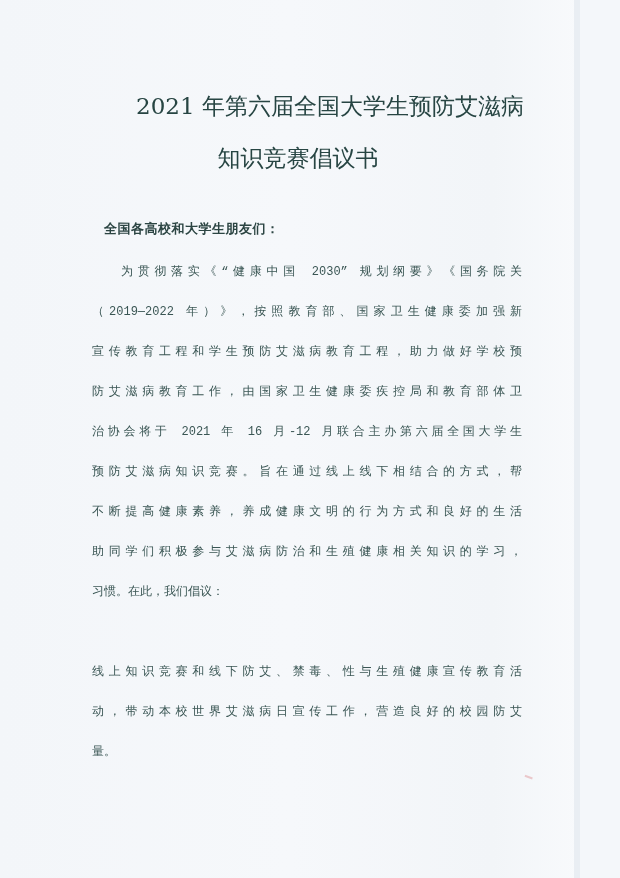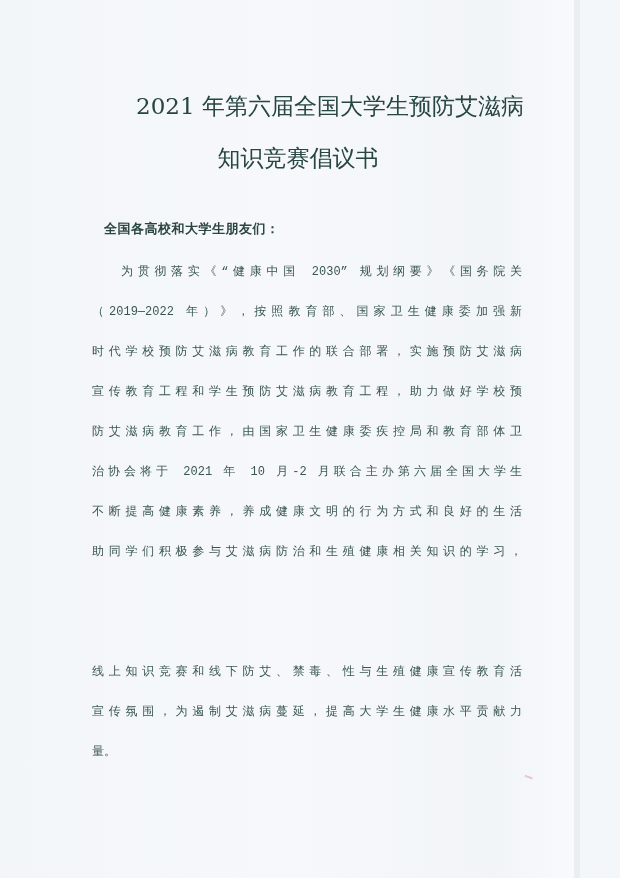--- a/index.html
+++ b/index.html
@@ -85,28 +85,29 @@
   <div class="edge-right"></div>
 
   <div class="title l1">2021 年第六届全国大学生预防艾滋病</div>
   <div class="title l2">知识竞赛倡议书</div>
 
   <div class="salutation">全国各高校和大学生朋友们：</div>
 
   <div class="para" style="top:252px;">
     <span class="line indent">为贯彻落实《“健康中国 2030” 规划纲要》《国务院关</span>
     <span class="line">（2019—2022 年）》，按照教育部、国家卫生健康委加强新</span>
-    <span class="line">时代学校预防艾滋病教育工作的联合部署，实施预防艾滋病</span>
     <span class="line">宣传教育工程和学生预防艾滋病教育工程，助力做好学校预</span>
     <span class="line">防艾滋病教育工作，由国家卫生健康委疾控局和教育部体卫</span>
-    <span class="line">治协会将于 2021 年 10 月-2 月联合主办第六届全国大学生</span>
+    <span class="line">治协会将于 2021 年 16 月-12 月联合主办第六届全国大学生</span>
+    <span class="line">预防艾滋病知识竞赛。旨在通过线上线下相结合的方式，帮</span>
     <span class="line">不断提高健康素养，养成健康文明的行为方式和良好的生活</span>
     <span class="line">助同学们积极参与艾滋病防治和生殖健康相关知识的学习，</span>
+    <span class="line last">习惯。在此，我们倡议：</span>
   </div>
 
   <div class="para" style="top:652px;">
     <span class="line">线上知识竞赛和线下防艾、禁毒、性与生殖健康宣传教育活</span>
-    <span class="line">宣传氛围，为遏制艾滋病蔓延，提高大学生健康水平贡献力</span>
+    <span class="line">动，带动本校世界艾滋病日宣传工作，营造良好的校园防艾</span>
     <span class="line last">量。</span>
   </div>
 
   <div class="mark"></div>
 </div>
 
 </body></html>

